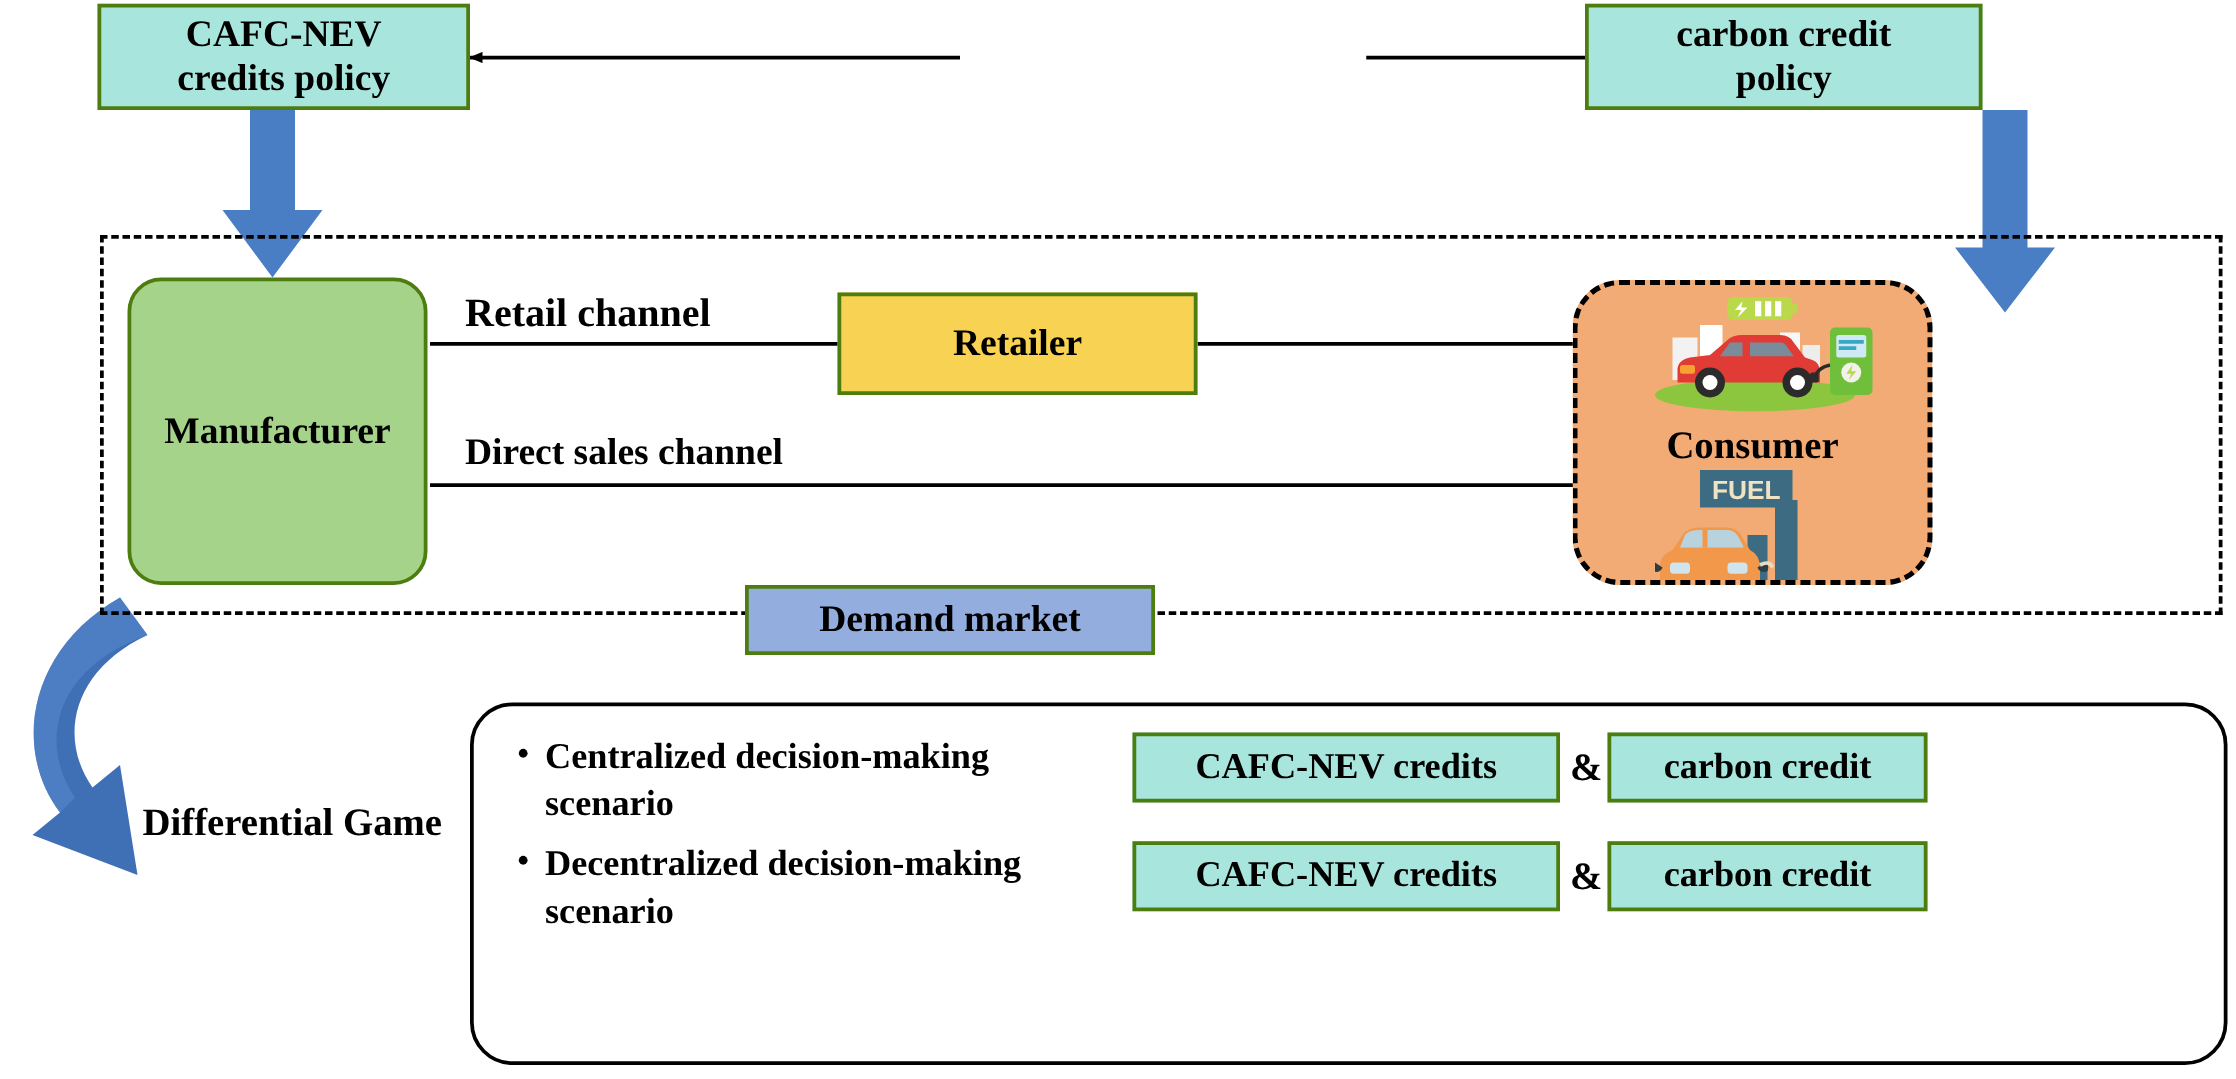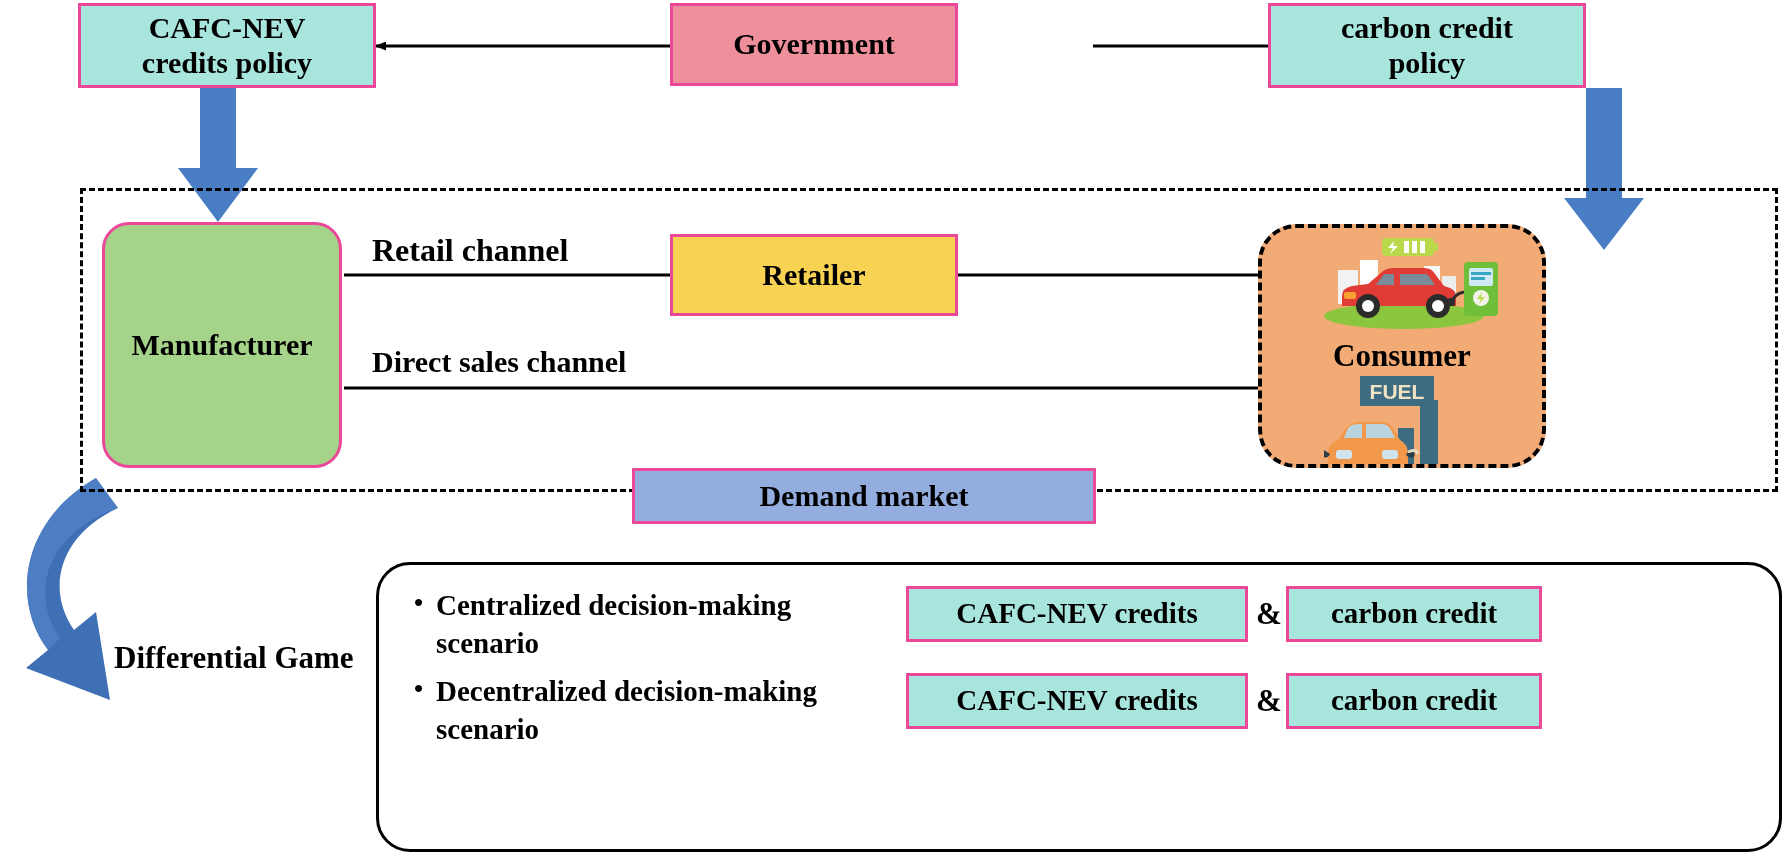--- a/index.html
+++ b/index.html
@@ -1,20 +1,20 @@
 <!DOCTYPE html>
 <html><head>
 <meta charset="utf-8">
 <style>
   html,body{margin:0;padding:0;background:#ffffff;}
   body{font-family:"Liberation Serif","DejaVu Serif",serif;}
   #stage{position:relative;width:1789px;height:863px;background:#ffffff;overflow:hidden;}
   .box{position:absolute;box-sizing:border-box;display:flex;align-items:center;justify-content:center;
        text-align:center;font-weight:bold;color:#000;line-height:1.15;}
-  .solid{border:3px solid #ec4899;}
+  .solid{border:3px solid #4d7c0f;}
   .teal{background:#a8e6dd;}
   .pink{background:#ef8f9c;}
   .green{background:#a5d38a;border-radius:27px;}
   .yellow{background:#f8d252;}
   .periw{background:#93aede;}
   .svgl{position:absolute;left:0;top:0;width:1789px;height:863px;pointer-events:none;}
   .lbl{position:absolute;font-weight:bold;color:#000;white-space:nowrap;}
   .roundbox{position:absolute;box-sizing:border-box;border:3px solid #000;border-radius:34px;background:#fff;}
   .consumer{position:absolute;box-sizing:border-box;border:4px dashed #000;border-radius:38px;background:#f3ab75;overflow:hidden;}
   .bullet{position:absolute;display:flex;align-items:flex-start;font-weight:bold;color:#000;}
@@ -74,21 +74,20 @@
       <path d="M1000,691 L1022,691 L1022,680 L1050,701 L1022,722 L1022,711 L1000,711 Z" fill="#4a7ec4"></path>
       <rect x="992" y="691" width="5" height="20" fill="#4a7ec4"></rect>
     </g>
   </svg>
 
   <div style="position:absolute;left:80px;top:188px;width:1698px;height:304px;border:3px dashed #000;box-sizing:border-box;"></div>
 
   <div class="box solid teal" style="left:78px;top:3px;width:298px;height:85px;font-size:30px;white-space:pre-line;">CAFC-NEV
 credits policy</div>
 
-  <div class="box solid pink" style="left:670px;top:3px;width:288px;height:83px;font-size:30px;">Government</div>
 
   <div class="box solid teal" style="left:1268px;top:3px;width:318px;height:85px;font-size:30px;white-space:pre-line;">carbon credit
 policy</div>
 
   <div class="box solid green" style="left:102px;top:222px;width:240px;height:246px;font-size:30px;">Manufacturer</div>
 
   <div class="box solid yellow" style="left:670px;top:234px;width:288px;height:82px;font-size:30px;text-align:center;">Retailer</div>
 
   <span class="lbl" style="left:372px;top:232px;font-size:32px;">Retail channel</span>
   <span class="lbl" style="left:372px;top:345px;font-size:30px;">Direct sales channel</span>
@@ -144,21 +143,21 @@
       <path d="M24,52 Q27,48 36,48 L58,48 Q64,48 67,54 L71,62 L20,62 Z" fill="#b9d3de"></path>
       <rect x="38" y="48" width="4" height="14" fill="#f2984a"></rect>
       <path d="M0,74 q-4,2 -2,7 q6,2 8,-3 z" fill="#2b3d47"></path>
       <path d="M88,74 q4,2 2,7 q-6,2 -8,-3 z" fill="#2b3d47"></path>
       <rect x="12" y="74" width="16" height="9" rx="3" fill="#cfe4ec"></rect>
       <rect x="58" y="74" width="16" height="9" rx="3" fill="#cfe4ec"></rect>
       <path d="M84,76 q8,-4 10,2" stroke="#e8dcc0" stroke-width="3" fill="none"></path>
     </svg>
   </div>
 
-  <div class="box solid periw" style="left:632px;top:468px;width:464px;height:56px;font-size:30px;">Demand market</div>
+  <div class="box solid periw" style="left:596px;top:468px;width:328px;height:56px;font-size:30px;">Demand market</div>
 
   <span class="lbl" style="left:114px;top:640px;font-size:31px;">Differential Game</span>
 
   <div class="roundbox" style="left:376px;top:562px;width:1406px;height:290px;"></div>
 
   <div class="bullet" style="left:414px;top:586px;width:480px;font-size:29px;line-height:1.32;">
     <span class="dot">•</span>
     <span>Centralized decision-making scenario</span>
   </div>
   <div class="box solid teal" style="left:906px;top:586px;width:342px;height:56px;font-size:29px;">CAFC-NEV credits</div>

